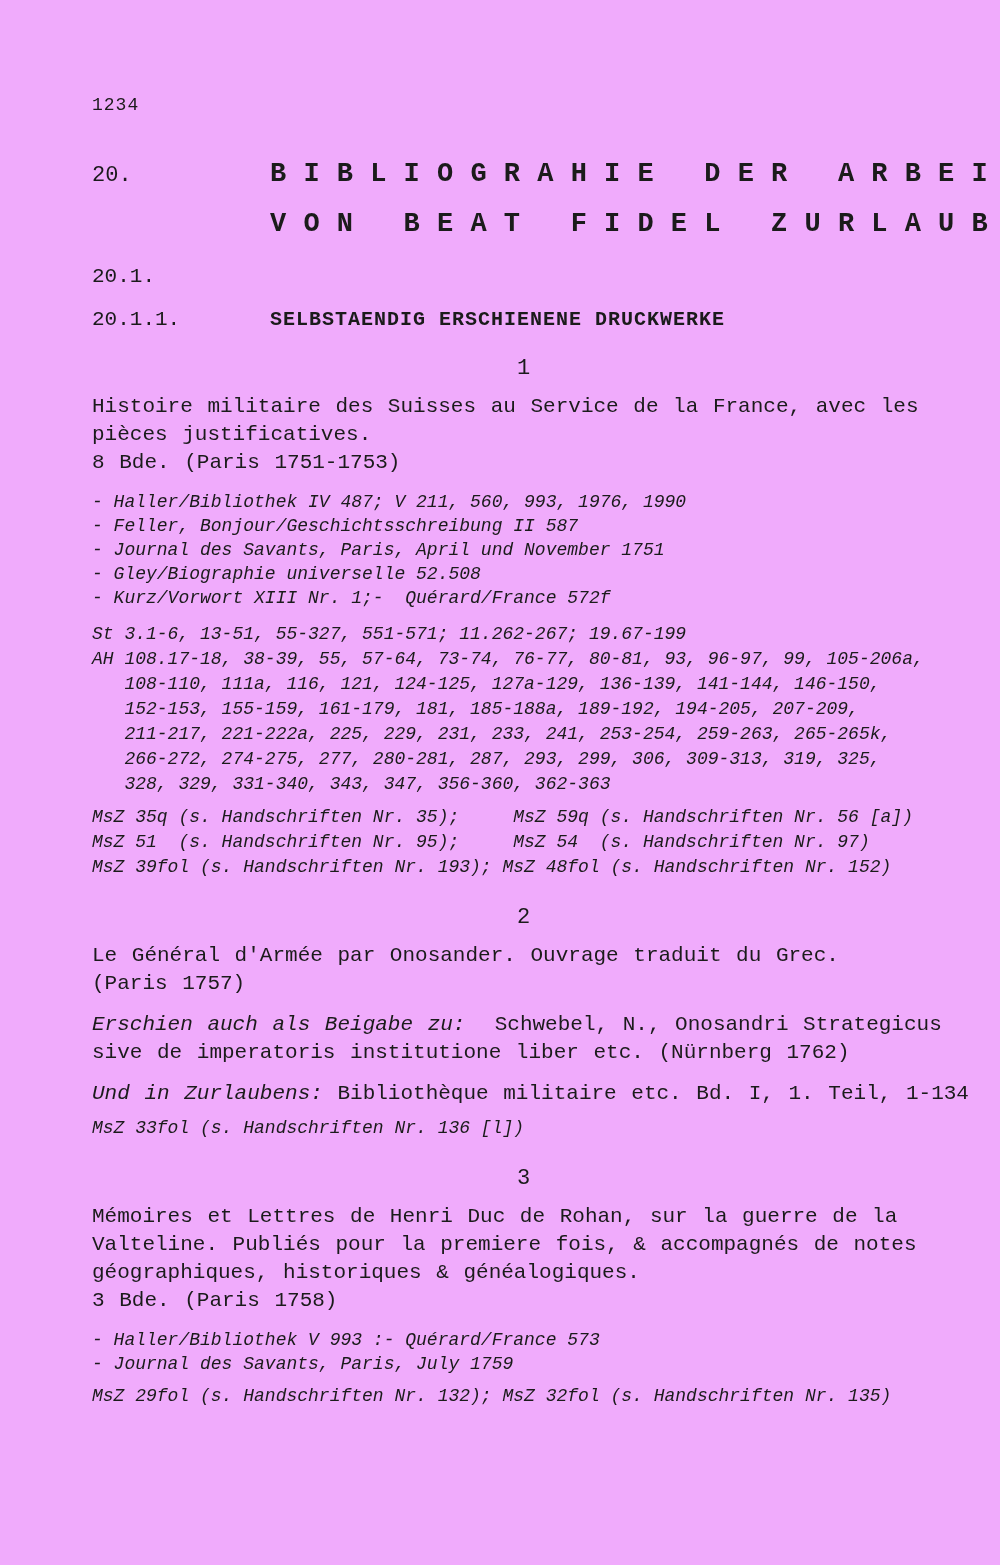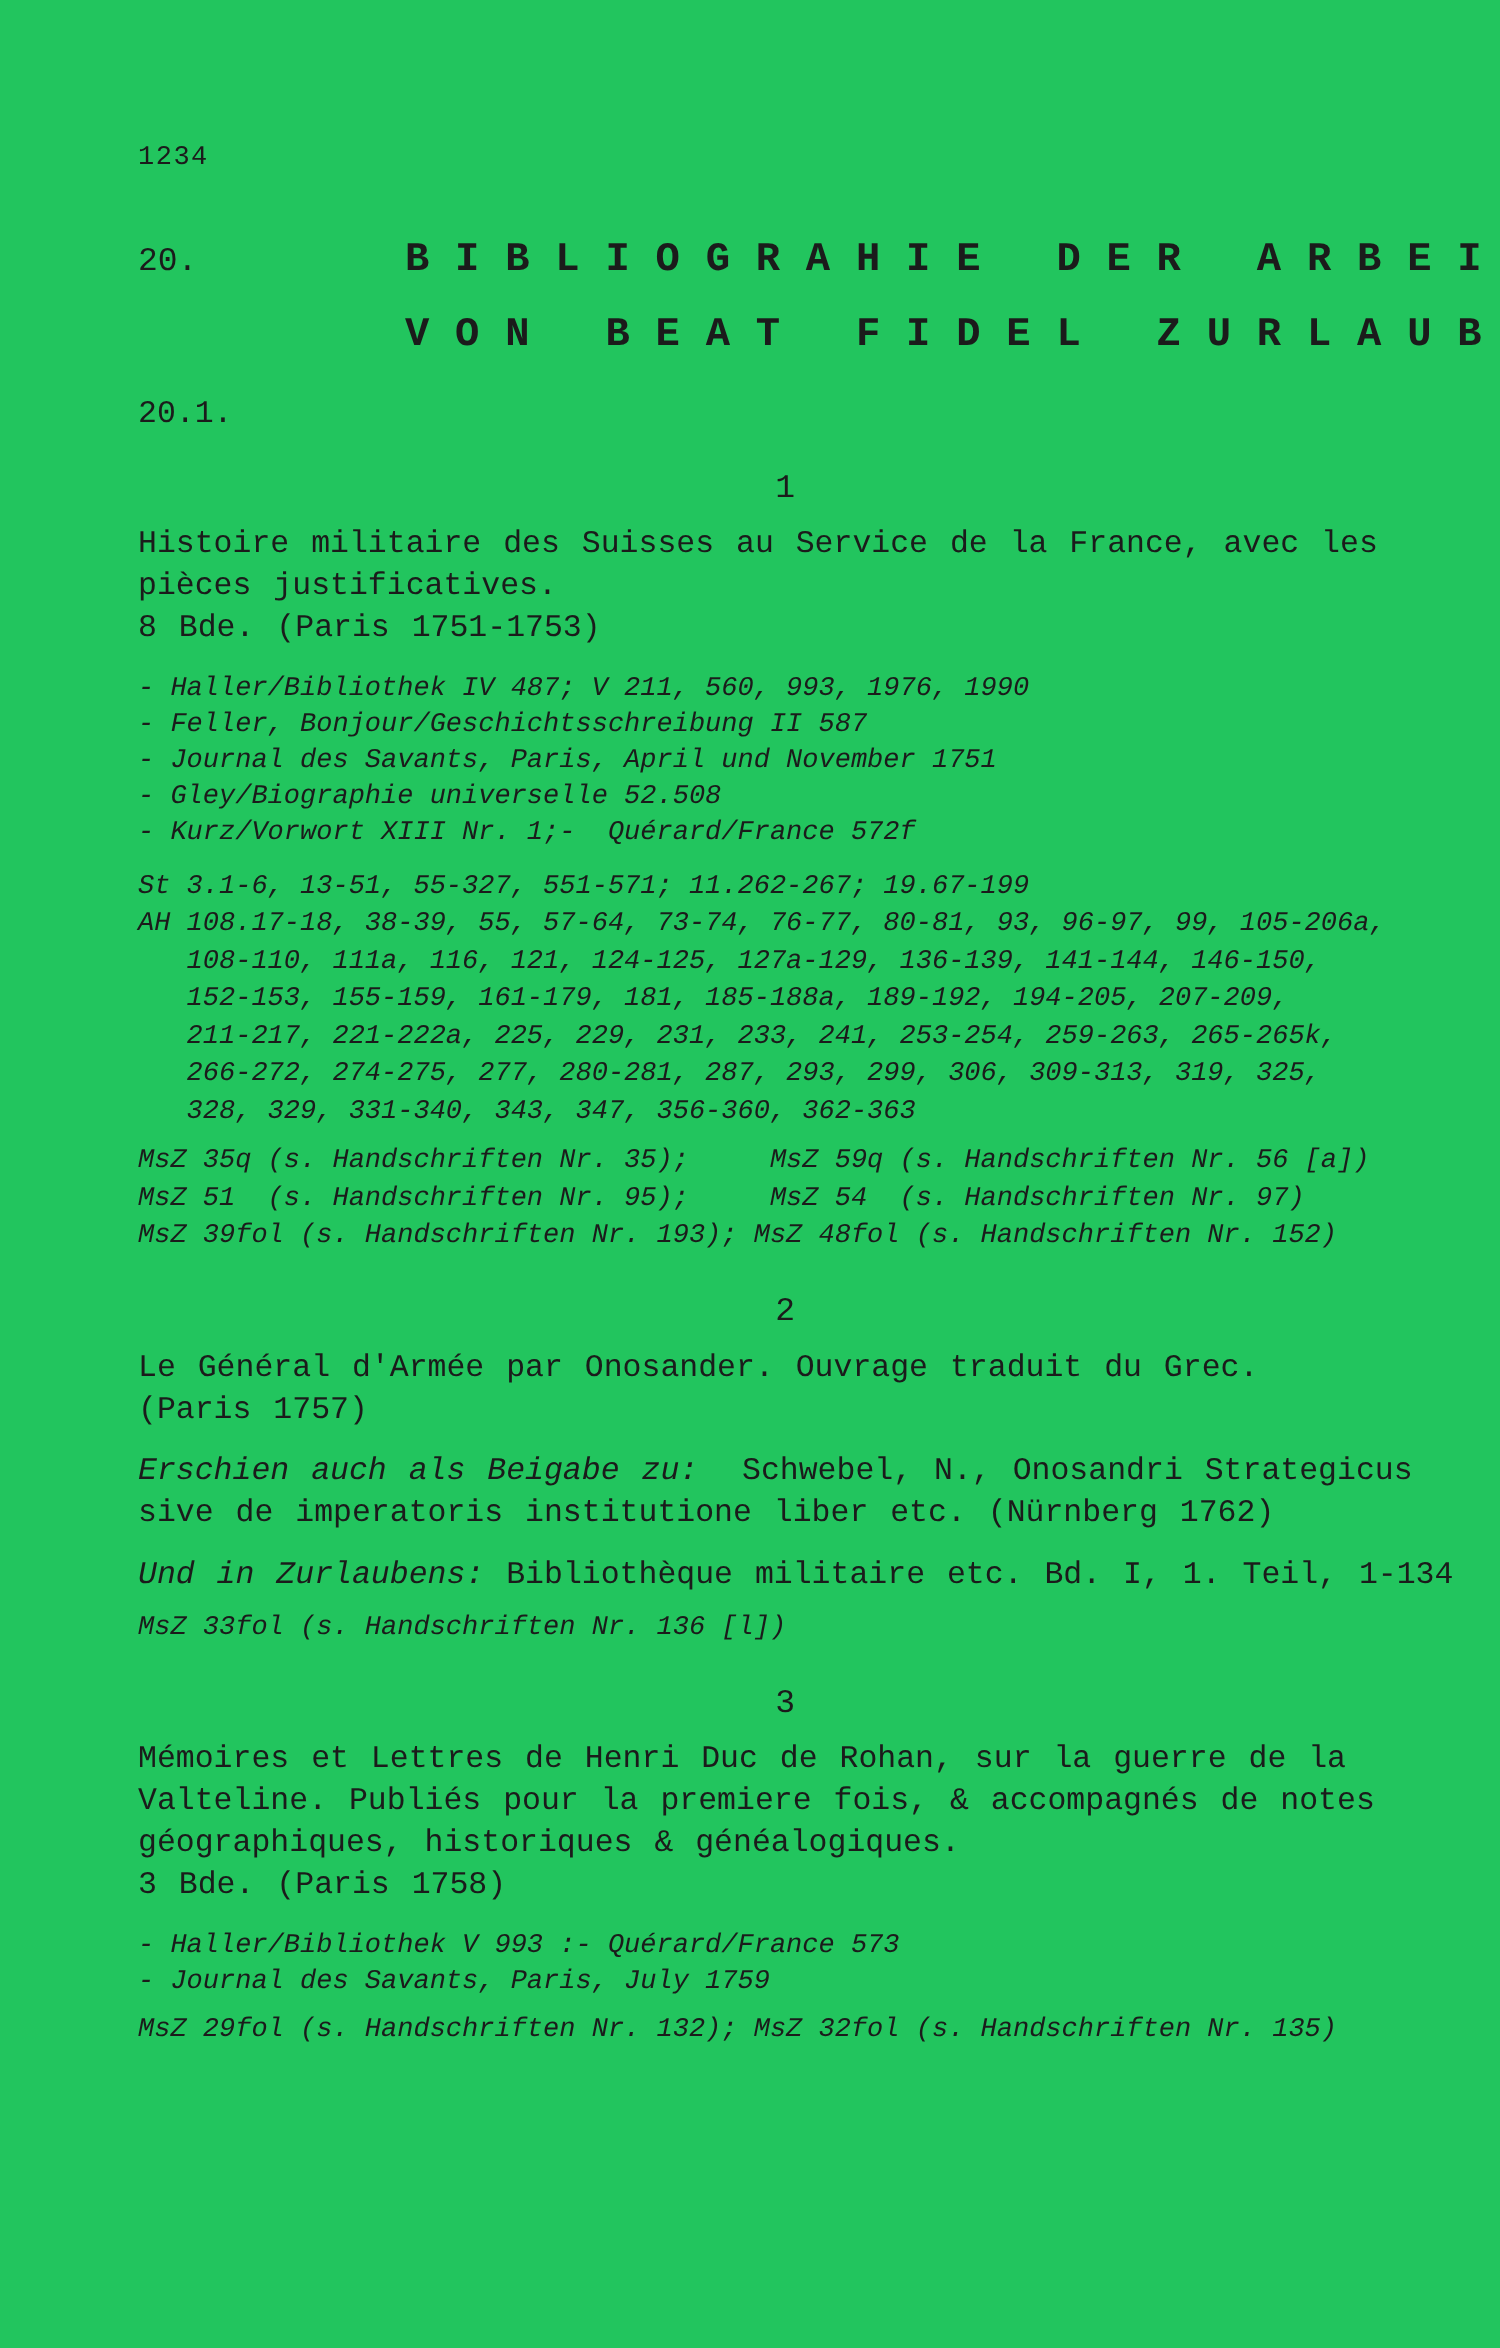--- a/index.html
+++ b/index.html
@@ -1,21 +1,21 @@
 <!DOCTYPE html>
 <html><head>
 <meta charset="utf-8">
 <style>
   * { margin:0; padding:0; box-sizing:border-box; }
   html, body { background:#d8d5cd; }
   .page {
     position:relative;
     width:1000px; height:1565px;
     margin:0 auto;
-    background:#22c55e;
+    background:#f0abfc;
     padding:95px 45px 40px 92px;
     font-family:"Liberation Mono","DejaVu Sans Mono",monospace;
     color:#1b1b1b;
     overflow:hidden;
   }
   .pre { white-space:pre; }
 
   .pageno { font-size:18px; letter-spacing:1px; }
 
   .heading { margin-top:44px; }
@@ -54,20 +54,24 @@
     <div class="hrow row2">
       <span class="hnum"></span>
       <span class="hline">V O N   B E A T   F I D E L   Z U R L A U B E N</span>
     </div>
   </div>
 
   <div class="secrow sec1">
     <span class="secnum">20.1.</span>
   </div>
 
+  <div class="secrow sec2">
+    <span class="secnum">20.1.1.</span>
+    <span class="sectitle plain">SELBSTAENDIG ERSCHIENENE DRUCKWERKE</span>
+  </div>
 
   <section class="entry">
     <div class="entry-num">1</div>
     <div class="title pre">Histoire militaire des Suisses au Service de la France, avec les
 pièces justificatives.
 8 Bde. (Paris 1751-1753)</div>
     <div class="refs pre">- Haller/Bibliothek IV 487; V 211, 560, 993, 1976, 1990
 - Feller, Bonjour/Geschichtsschreibung II 587
 - Journal des Savants, Paris, April und November 1751
 - Gley/Biographie universelle 52.508

